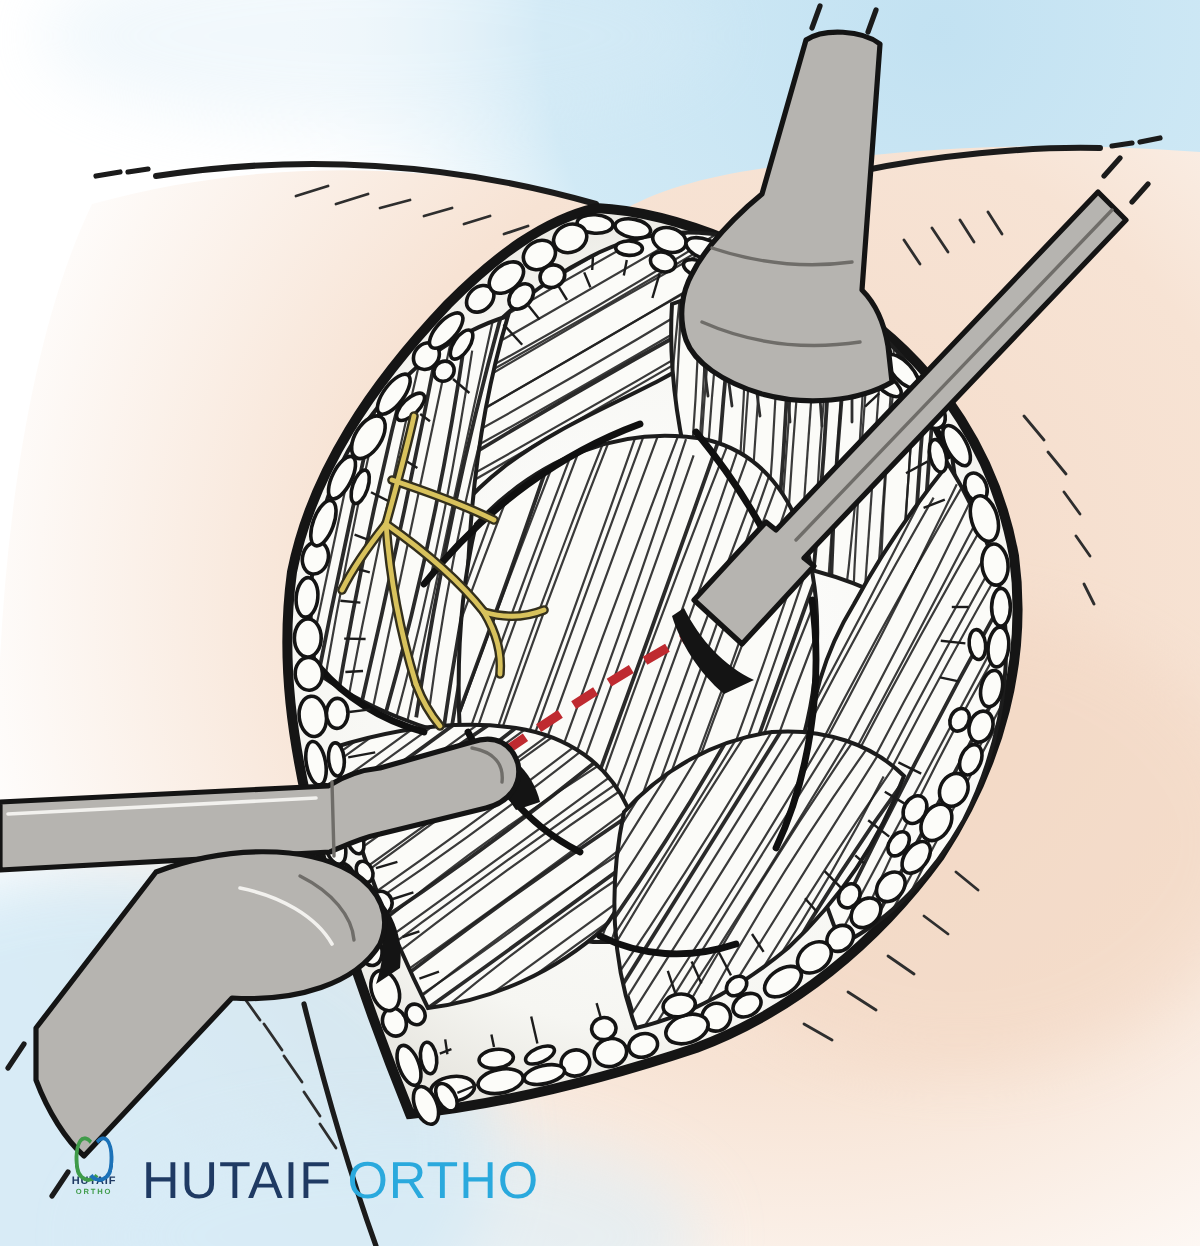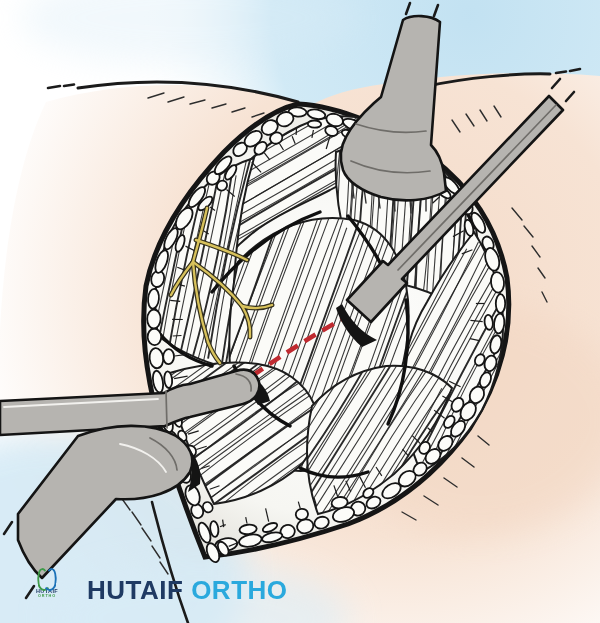--- a/index.html
+++ b/index.html
@@ -25,21 +25,21 @@
   .shadow{fill:#141414;}
   
   .brand{position:absolute;left:30px;top:568px;display:flex;align-items:flex-start;}
   .emblem{width:34px;text-align:center;}
   .emblem .mark{height:20px;position:relative;}
   .emblem .leaf-g,.emblem .leaf-b{position:absolute;top:0;width:9px;height:19px;border-radius:60% 60% 60% 60%/80% 80% 40% 40%;}
   .emblem .leaf-g{left:7px;background:transparent;border:2px solid #3f9b49;border-right-color:transparent;transform:rotate(-8deg);}
   .emblem .leaf-b{left:14px;background:transparent;border:2px solid #1c72b8;border-left-color:transparent;transform:rotate(8deg);}
   .emblem .t1{font-size:5.5px;font-weight:bold;color:#1f3a63;letter-spacing:.4px;line-height:6px;}
   .emblem .t2{font-size:3.8px;font-weight:bold;color:#3f9b49;letter-spacing:.9px;line-height:5px;}
-  .wordmark{position:absolute;left:71px;top:577px;font-size:26px;font-weight:bold;letter-spacing:.5px;line-height:27px;white-space:pre;margin-left:16px;}
+  .wordmark{position:absolute;left:71px;top:577px;font-size:26px;font-weight:normal;letter-spacing:.5px;line-height:27px;white-space:pre;}
   .wm-a{color:#1f3a63;}
   .wm-b{color:#2aa9dd;}
 </style>
 </head>
 <body>
 
 <div class="stage">
 <svg id="art" width="600" height="623" viewBox="0 0 600 623">
   <defs id="defs">
     <radialGradient id="skyGrad" cx="470" cy="15" r="330" gradientUnits="userSpaceOnUse">

